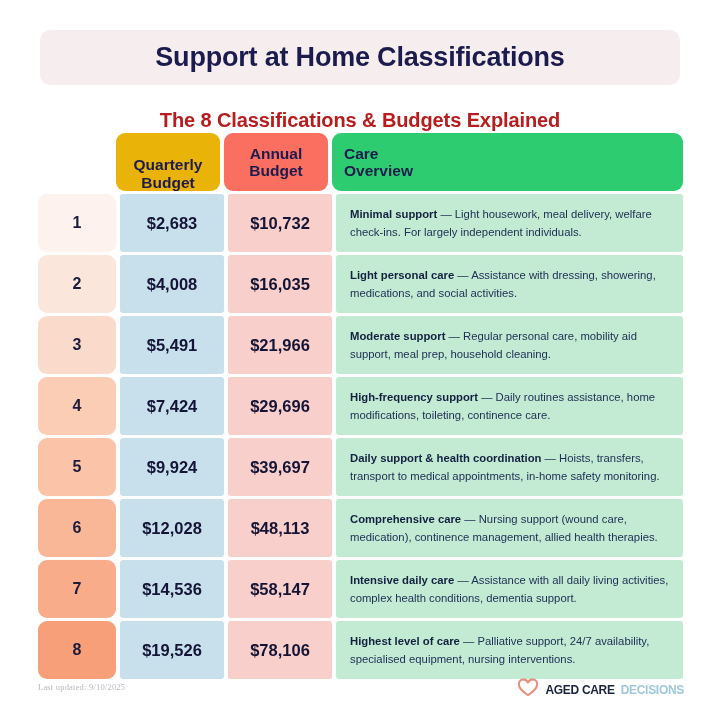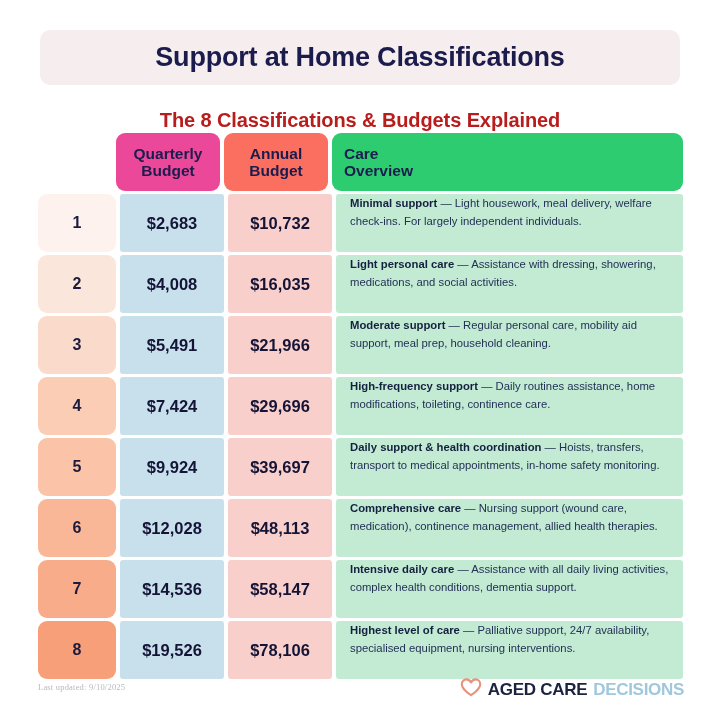--- a/index.html
+++ b/index.html
@@ -83,21 +83,21 @@
     display: flex;
     flex-direction: column;
     justify-content: center;
     font-size: 15.5px;
     font-weight: bold;
     color: #1b1b4d;
     line-height: 1.12;
     margin-right: 4px;
     padding-left: 12px;
   }
-  .hcell.qtr  { background: #ec4899; }
+  .hcell.qtr  { background: #eab308; justify-content: flex-end; }
   .hcell.ann  { background: #fb6f60; }
   .hcell.care { background: #2ecc71; margin-right: 0; }
 
   .hcell.qtr, .hcell.ann { align-items: center; padding-left: 0; text-align: center; }
 
   
   .data-row { height: 58px; margin-bottom: 3px; }
 
   .cell {
     display: flex;
@@ -121,21 +121,21 @@
     color: #141436;
     border-radius: 3px;
   }
   .cell.money.qtr { background: #c8dfec; }
   .cell.money.ann { background: #f9cfcb; }
 
   .cell.care {
     background: #c3ebd4;
     border-radius: 3px;
     padding: 0 14px;
-    align-items: flex-start;
+    align-items: center;
   }
   .care-text {
     font-size: 11.3px;
     line-height: 1.62;
     color: #223055;
   }
   .care-text b {
     font-weight: bold;
     color: #14203f;
   }
@@ -154,21 +154,21 @@
   .logo {
     position: absolute;
     right: 36px;
     top: 678px;
     display: flex;
     align-items: center;
     gap: 6px;
   }
   .logo-heart { display: block; }
   .logo-word {
-    font-size: 17px;
+    font-size: 12px;
     font-weight: bold;
     letter-spacing: -0.3px;
     text-align: right;
   }
   .logo-word.dark  { color: #1b2340; }
   .logo-word.light { color: #9fc8dd; }
 </style>
 </head>
 <body>
 

